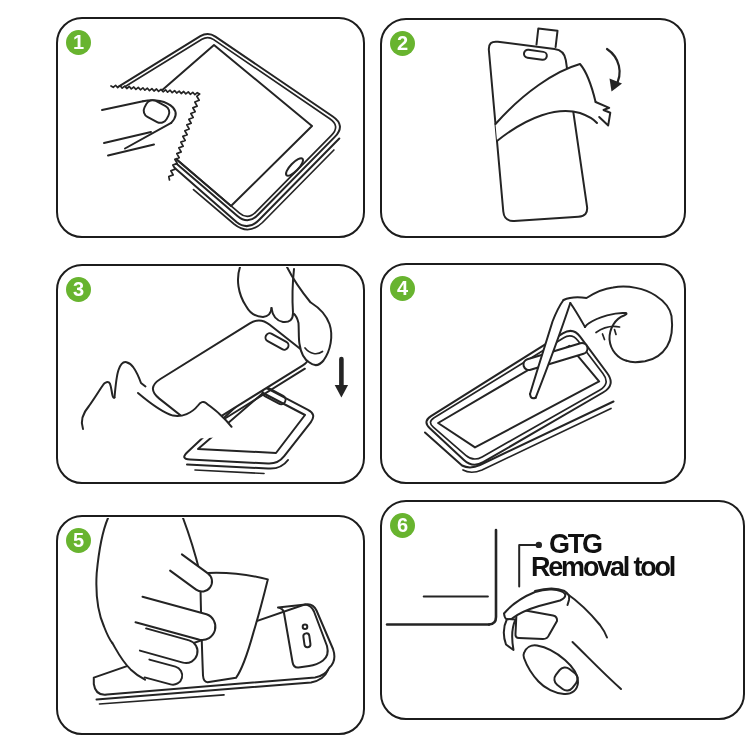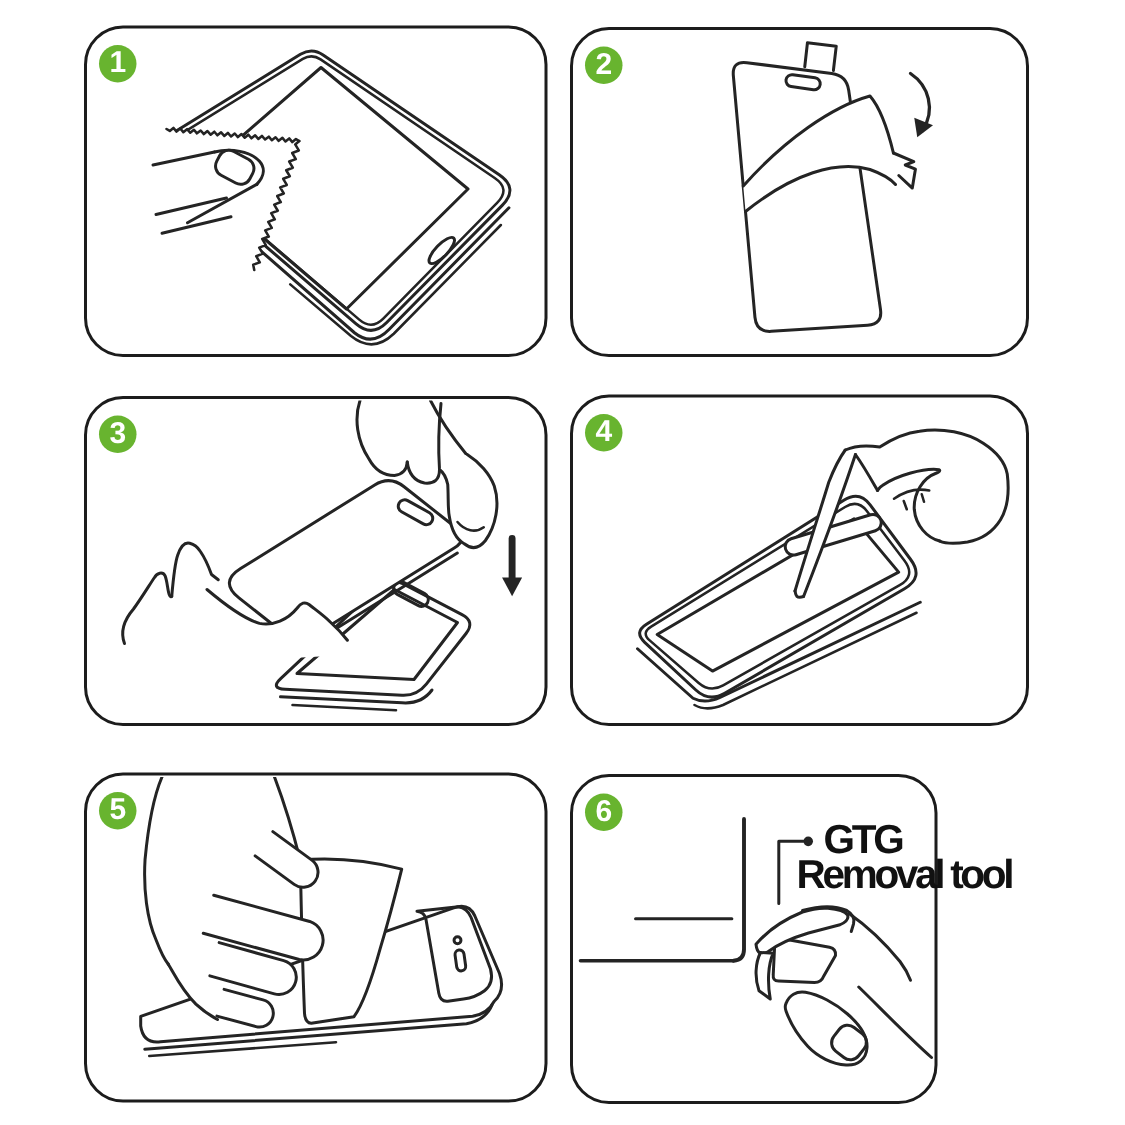--- a/index.html
+++ b/index.html
@@ -127,21 +127,21 @@
       <path class="w" d="M 80.9,132.6 L 123.9,144.6 A 11.5 11.5 0 0 0 130.1,122.4 L 87.1,110.4 Z"></path>
       <path class="s" d="M 80.9,132.6 L 123.9,144.6 A 11.5 11.5 0 0 0 130.1,122.4 L 87.1,110.4"></path>
       <path class="w" d="M 76.5,104.2 L 140.5,121.7 A 13.2 13.2 0 0 0 147.5,96.3 L 83.5,78.8 Z"></path>
       <path class="s" d="M 76.5,104.2 L 140.5,121.7 A 13.2 13.2 0 0 0 147.5,96.3 L 83.5,78.8"></path>
       <path class="w" d="M 111.1,52.6 L 137.1,71.6 A 10 10 0 0 0 148.9,55.4 L 122.9,36.4 Z"></path>
       <path class="s" d="M 111.1,52.6 L 137.1,71.6 A 10 10 0 0 0 148.9,55.4 L 122.9,36.4"></path>
     </svg>
     <div class="badge">5</div>
   </div>
 
-<div class="panel" style="left:380px;top:516px;width:245px;height:220px">
+<div class="panel" style="left:380px;top:500px;width:365px;height:220px">
     <svg width="302" height="216" viewBox="0 0 302 216" style="left:1px;top:1px">
       <path class="s" style="stroke-width:2.6" d="M 113,27 L 113,114 Q 113,121 106,121.5"></path>
       <path class="s" d="M 40.7,93.5 L 104.9,93.5"></path>
       <path class="s" style="stroke-width:2.4" d="M 4,121.5 L 106,121.5"></path>
       <circle cx="155.8" cy="41.9" r="3.2" fill="#242424"></circle>
       <path class="s" d="M 152.5,41.9 L 136.2,41.9 L 136.2,83.4"></path>
       <path class="s" d="M 183,90 C 196,99 208,111 217,122 C 220,126 222.5,130.5 224,134.5"></path>
       <path class="s" d="M 189.5,139 C 203,152 220,170 238,186"></path>
       <path class="sf" d="M 137,106.5 L 170,112.5 Q 174.5,113.5 174,118 L 166,132 Q 164.5,136 160,136 L 136,135 Q 132,135 132.5,130.5 L 133.5,110 Q 134,106 137,106.5 Z"></path>
       <path class="sf" d="M 121,110.5 C 129,101 141,93.5 152,89 Q 161,86 169,86.5 Q 180,87.5 182,91 Q 183.5,94.5 177,97.5 L 156,103 C 146,106 135,111 129,115.5 Q 122,119.5 121,110.5 Z"></path>

